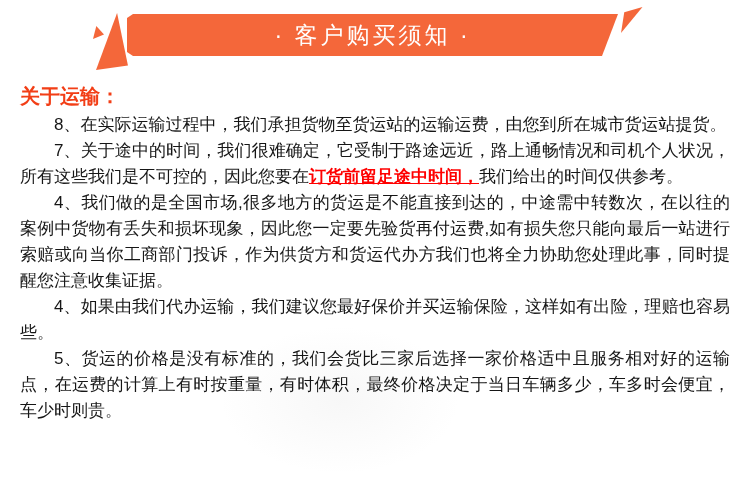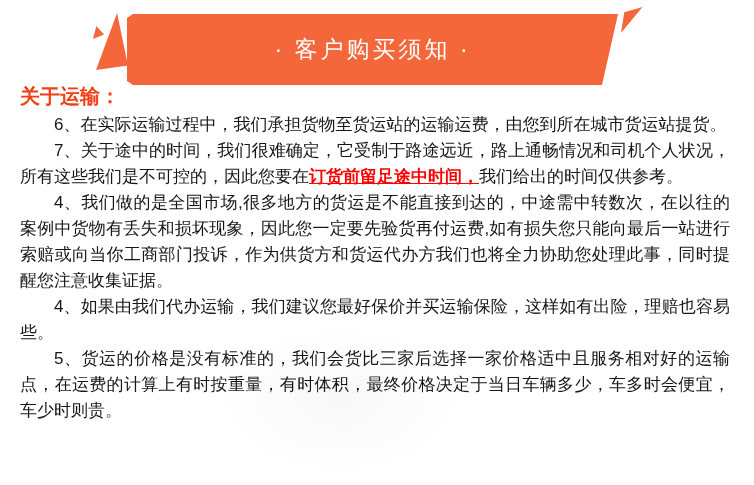--- a/index.html
+++ b/index.html
@@ -16,21 +16,21 @@
   .banner {
     position: relative;
     width: 754px;
     height: 80px;
   }
   .ribbon {
     position: absolute;
     left: 127px;
     top: 14px;
     width: 491px;
-    height: 71px;
+    height: 42px;
     background: #f4673a;
     clip-path: polygon(0 4px, 6px 0, 100% 0, calc(100% - 16px) 100%, 6px 100%, 0 calc(100% - 4px));
     display: flex;
     align-items: center;
     justify-content: center;
   }
   .ribbon-title {
     color: #ffffff;
     font-size: 23px;
     letter-spacing: 3px;
@@ -97,21 +97,21 @@
     <span class="ribbon-title">· 客户购买须知 ·</span>
   </div>
   <div class="decor tri-right"></div>
 </header>
 
 <div class="watermark"></div>
 
 <main>
   <h2 class="sec-heading">关于运输：</h2>
 
-  <p class="notice"><span>6、在实际运输过程中，我们承担货物至货运站的运输运费，由您到所在城市货运站提货。</span></p>
+  <p class="notice"><span>8、在实际运输过程中，我们承担货物至货运站的运输运费，由您到所在城市货运站提货。</span></p>
 
   <p class="notice"><span>7、关于途中的时间，我们很难确定，它受制于路途远近，路上通畅情况和司机个人状况，所有这些我们是不可控的，因此您要在</span><span class="hl">订货前留足途中时间，</span><span>我们给出的时间仅供参考。</span></p>
 
   <p class="notice"><span>4、我们做的是全国市场,很多地方的货运是不能直接到达的，中途需中转数次，在以往的案例中货物有丢失和损坏现象，因此您一定要先验货再付运费,如有损失您只能向最后一站进行索赔或向当你工商部门投诉，作为供货方和货运代办方我们也将全力协助您处理此事，同时提醒您注意收集证据。</span></p>
 
   <p class="notice"><span>4、如果由我们代办运输，我们建议您最好保价并买运输保险，这样如有出险，理赔也容易些。</span></p>
 
   <p class="notice"><span>5、货运的价格是没有标准的，我们会货比三家后选择一家价格适中且服务相对好的运输点，在运费的计算上有时按重量，有时体积，最终价格决定于当日车辆多少，车多时会便宜，车少时则贵。</span></p>
 
 </main>

